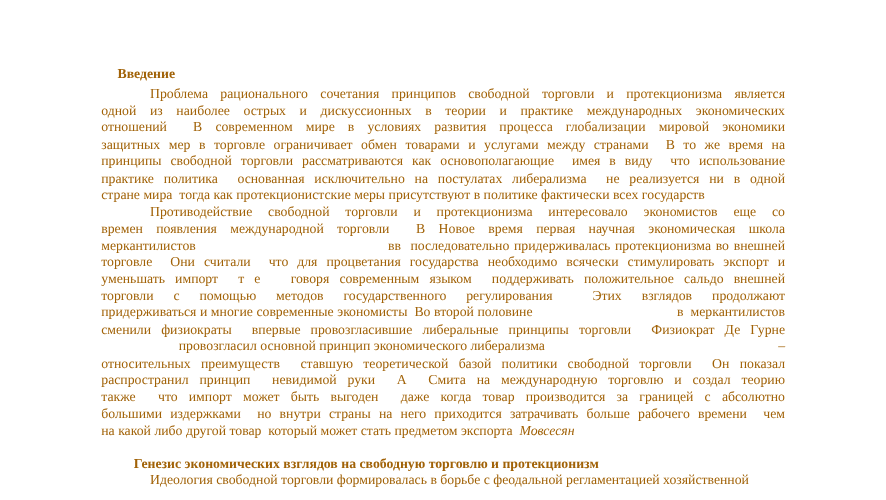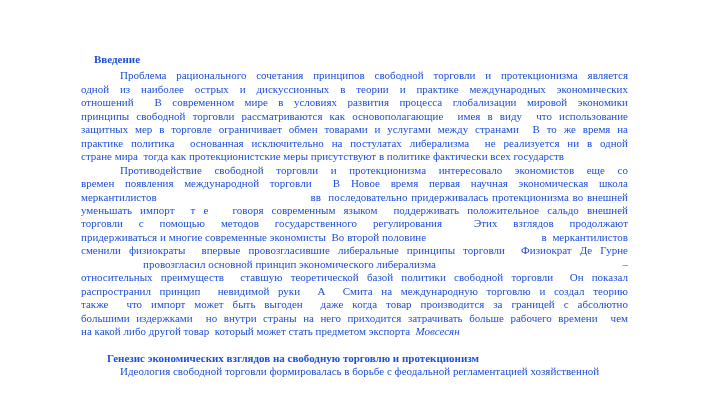--- a/index.html
+++ b/index.html
@@ -6,21 +6,21 @@
   body {
     width: 709px; height: 400px;
     background: #ffffff;
     overflow: hidden;
     font-family: "Liberation Serif", serif;
   }
   .page {
     position: relative;
     width: 709px; height: 400px;
     background: #ffffff;
-    color: #1d4ed8;
+    color: #a16207;
   }
   .content {
     position: absolute;
     left: 81px; top: 53px;
     width: 547px;
   }
   .h {
     font-size: 11px;
     line-height: 13.45px;
     font-weight: bold;
@@ -53,30 +53,31 @@
 
 <div class="page">
   <div class="content">
 
     <div class="h">Введение</div>
 
     <div class="para">
       <div class="line ind">Проблема рационального сочетания принципов свободной торговли и протекционизма является</div>
       <div class="line">одной из наиболее острых и дискуссионных в теории и практике международных экономических</div>
       <div class="line">отношений&nbsp; В современном мире в условиях развития процесса глобализации мировой экономики</div>
+      <div class="line">защитных мер в торговле ограничивает обмен товарами и услугами между странами&nbsp; В то же время на</div>
       <div class="line">принципы свободной торговли рассматриваются как основополагающие&nbsp; имея в виду&nbsp; что использование</div>
-      <div class="line">защитных мер в торговле ограничивает обмен товарами и услугами между странами&nbsp; В то же время на</div>
       <div class="line">практике политика&nbsp; основанная исключительно на постулатах либерализма&nbsp; не реализуется ни в одной</div>
       <div class="line end">стране мира&nbsp; тогда как протекционистские меры присутствуют в политике фактически всех государств</div>
     </div>
 
     <div class="para">
       <div class="line ind">Противодействие свободной торговли и протекционизма интересовало экономистов еще со</div>
       <div class="line">времен появления международной торговли&nbsp; В Новое время первая научная экономическая школа</div>
       <div class="line">меркантилистов&nbsp;&nbsp;&nbsp;&nbsp;&nbsp;&nbsp;&nbsp;&nbsp;&nbsp;&nbsp;&nbsp;&nbsp;&nbsp;&nbsp;&nbsp;&nbsp;&nbsp;&nbsp;&nbsp;&nbsp;&nbsp;&nbsp;&nbsp;&nbsp;&nbsp;&nbsp;&nbsp;&nbsp;&nbsp;&nbsp;&nbsp;&nbsp;&nbsp;&nbsp;&nbsp;&nbsp;&nbsp;&nbsp;&nbsp;&nbsp; вв&nbsp; последовательно придерживалась протекционизма во внешней</div>
+      <div class="line">торговле&nbsp; Они считали&nbsp; что для процветания государства необходимо всячески стимулировать экспорт и</div>
       <div class="line">уменьшать импорт&nbsp; т е&nbsp;&nbsp; говоря современным языком&nbsp; поддерживать положительное сальдо внешней</div>
       <div class="line">торговли с помощью методов государственного регулирования&nbsp; Этих взглядов продолжают</div>
       <div class="line">придерживаться и многие современные экономисты&nbsp; Во второй половине&nbsp;&nbsp;&nbsp;&nbsp;&nbsp;&nbsp;&nbsp;&nbsp;&nbsp;&nbsp;&nbsp;&nbsp;&nbsp;&nbsp;&nbsp;&nbsp;&nbsp;&nbsp;&nbsp;&nbsp;&nbsp;&nbsp;&nbsp;&nbsp;&nbsp;&nbsp;&nbsp;&nbsp;&nbsp;&nbsp;&nbsp;&nbsp;&nbsp;&nbsp;&nbsp;&nbsp;&nbsp;&nbsp;&nbsp;&nbsp; в&nbsp; меркантилистов</div>
       <div class="line">сменили физиократы&nbsp; впервые провозгласившие либеральные принципы торговли&nbsp; Физиократ Де Гурне</div>
 
       <div class="line noj split">
         <span>провозгласил основной принцип экономического либерализма</span>
         <span>–</span>
       </div>
 

